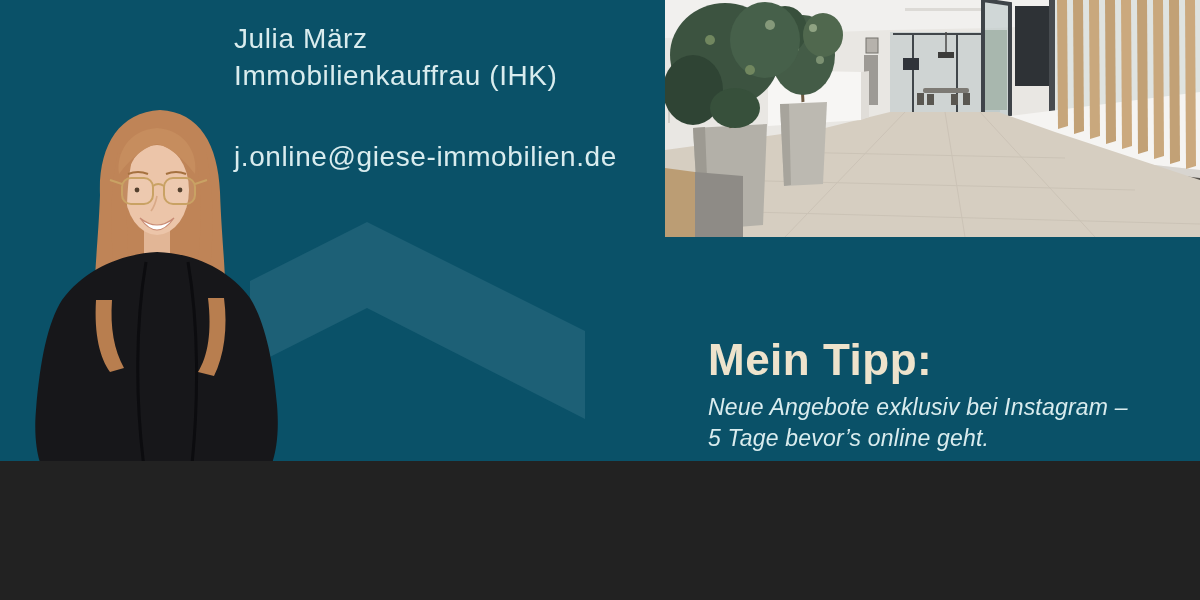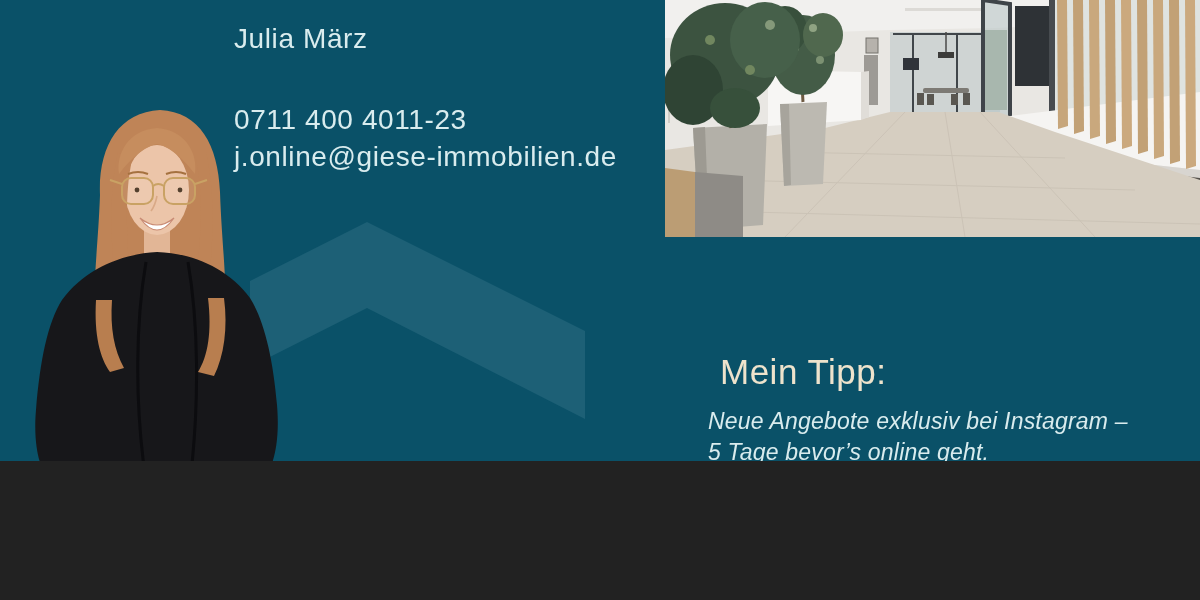--- a/index.html
+++ b/index.html
@@ -15,22 +15,22 @@
   
   .contact{
     position:absolute;left:234px;top:20px;
     color:var(--text-light,#d9ecee);
     font-size:28px;line-height:37px;letter-spacing:.6px;font-weight:500;
   }
   .contact .group2{margin-top:44px;}
   
   .tip{position:absolute;left:708px;top:338px;color:var(--text-light,#d9ecee);}
   .tip h2{
-    margin:12px;color:var(--cream,#eee3cc);
-    font-size:35px;line-height:44px;font-weight:400;letter-spacing:.5px;
+    margin:0;color:var(--cream,#eee3cc);
+    font-size:44px;line-height:44px;font-weight:700;letter-spacing:.5px;
   }
   .tip p{margin:10px 0 0 0;font-size:23px;line-height:31px;letter-spacing:.2px;font-style:italic;}
   
   .photo{position:absolute;left:665px;top:0;width:535px;height:237px;overflow:hidden;background:#e9e7e3;}
   
   .portrait{position:absolute;left:0;top:100px;width:320px;height:500px;}
   
   .qr{position:absolute;left:853px;top:488px;width:163px;height:112px;}
   .qr-field{
     position:absolute;left:0;top:54px;width:163px;height:58px;
@@ -192,22 +192,22 @@
 
     <path d="M250,392 C260,420 272,460 274,500 L252,500 C250,465 244,425 238,396 Z" fill="#ecc5a9"></path>
     <path d="M236,392 Q248,386 256,392 L252,402 Q246,398 240,402 Z" fill="#17171a"></path>
 
     <path d="M96,200 C94,235 100,258 110,272 L124,268 C114,250 110,228 112,200 Z" fill="#b87e4f"></path>
     <path d="M208,198 C212,232 208,256 198,272 L214,276 C224,256 228,228 224,198 Z" fill="#b87e4f"></path>
   </svg>
 
   <div class="contact">
     <div>Julia März</div>
+    <div>Immobilienkauffrau (IHK)</div>
     <div class="group2">
-      <div>0711 400 4011-23</div>
       <div>j.online@giese-immobilien.de</div>
     </div>
   </div>
 
   <div class="tip">
     <h2>Mein Tipp:</h2>
     <p>
       <span>Neue Angebote exklusiv bei Instagram –</span><br>
       <span>5 Tage bevor’s online geht.</span>
     </p>

